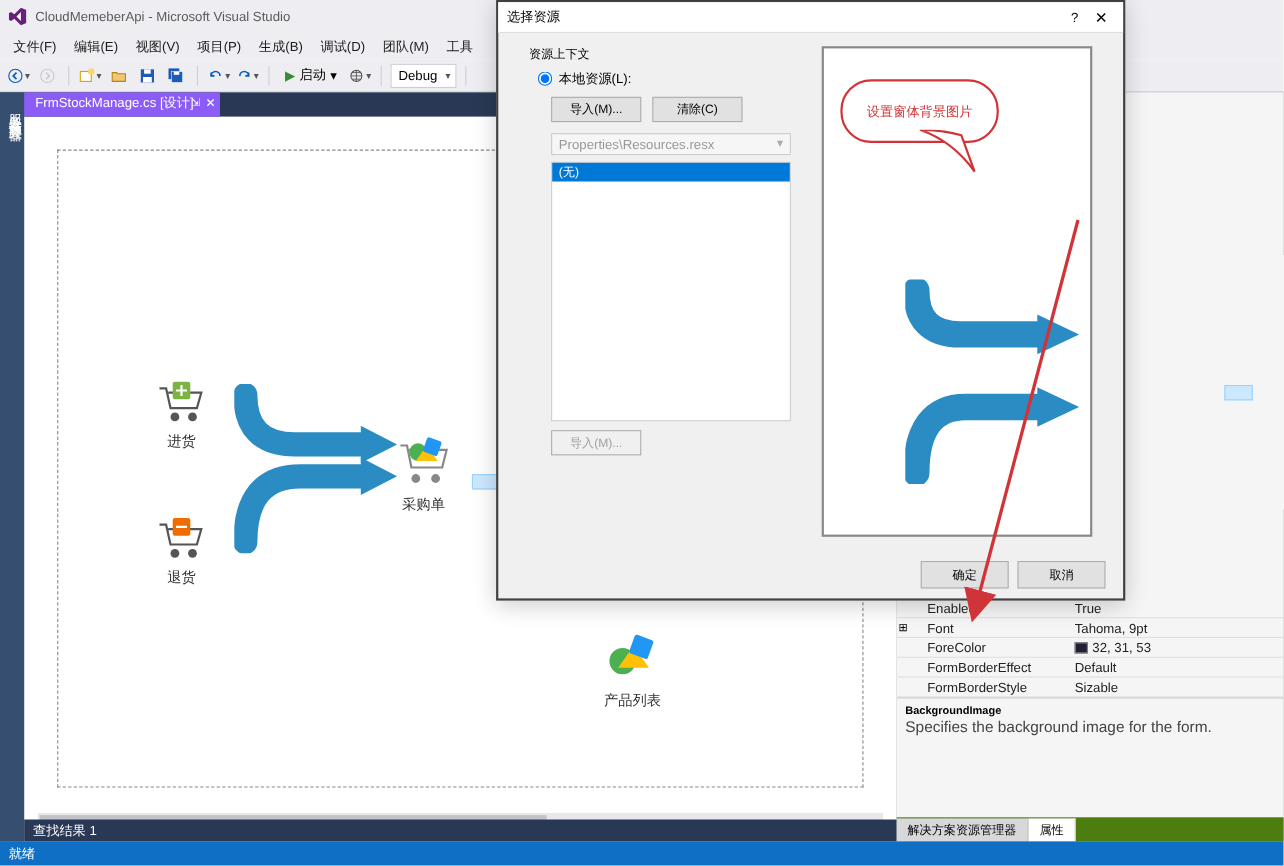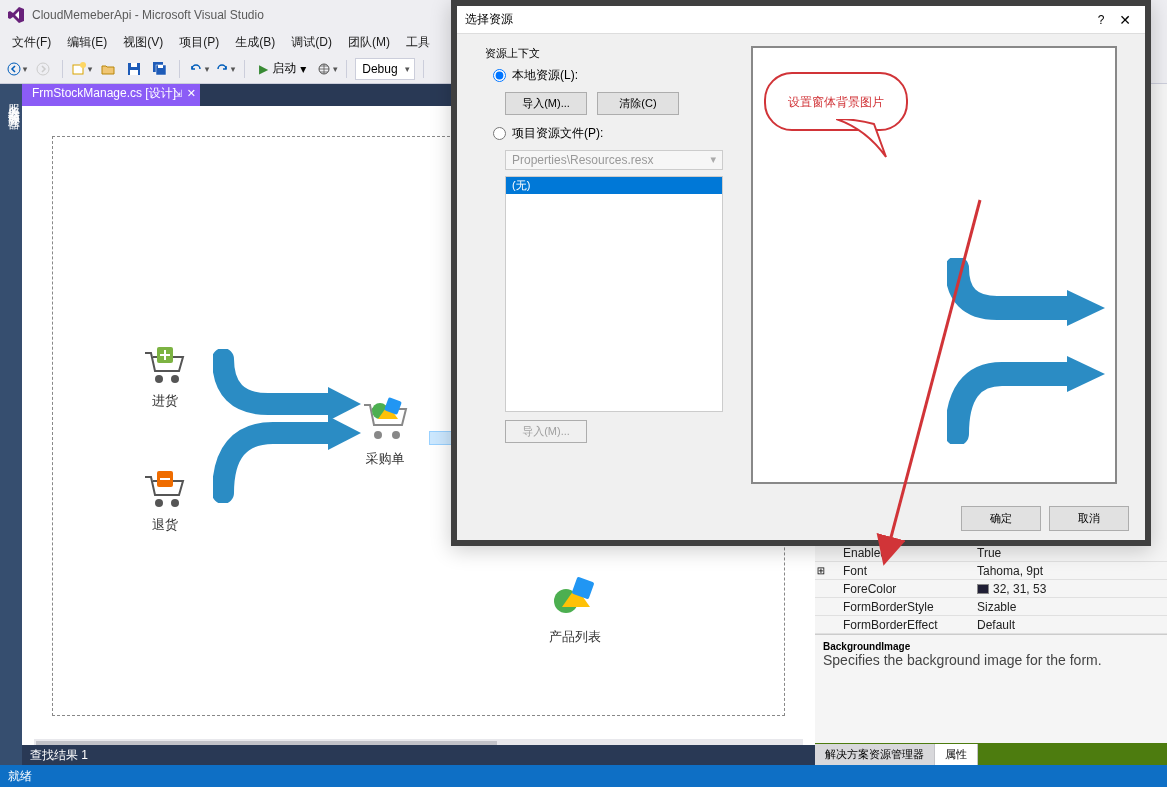--- a/index.html
+++ b/index.html
@@ -63,21 +63,21 @@
 .proptab { padding: 3px 10px; font-size: 11px; background: #d8d8db; border-right: 1px solid #c4c4c8; cursor: pointer; }
 .proptab.active { background: #fff; }
 
 
 .findbar { position: absolute; bottom: 22px; left: 22px; right: 352px; height: 20px; background: #293955; color: #fff; font-size: 11px; padding: 2px 8px; display: flex; align-items: center; }
 
 
 .status { position: absolute; bottom: 0; left: 0; right: 0; height: 22px; background: #0e6fc5; color: #fff; font-size: 11px; padding: 3px 8px; display: flex; align-items: center; }
 
 
-.dialog { position: absolute; top: 0; left: 451px; width: 700px; height: 546px; background: #f0f0f0; border: 6px solid #404040; z-index: 100; box-shadow: 0 4px 20px rgba(0,0,0,0.2); }
+.dialog { position: absolute; top: 0; left: 451px; width: 572px; height: 546px; background: #f0f0f0; border: 2px solid #404040; z-index: 100; box-shadow: 0 4px 20px rgba(0,0,0,0.2); }
 .dlg-titlebar { height: 28px; background: #fff; display: flex; align-items: center; padding: 0 8px; border-bottom: 1px solid #ddd; }
 .dlg-titlebar .dtitle { flex: 1; font-size: 12px; }
 .dlg-titlebar .dhelp { width: 24px; text-align: center; cursor: pointer; }
 .dlg-titlebar .dclose { width: 24px; text-align: center; cursor: pointer; font-size: 14px; }
 .dlg-body { padding: 12px 28px; display: flex; gap: 16px; height: calc(100% - 28px - 44px); }
 .dlg-left { width: 250px; }
 .dlg-group-title { font-size: 11px; margin-bottom: 6px; }
 .dlg-radio { display: flex; align-items: center; gap: 6px; margin: 6px 0 8px 8px; font-size: 11px; }
 .dlg-radio input { margin: 0; }
 .dlg-btns-row { display: flex; gap: 10px; margin: 4px 0 10px 20px; }
@@ -300,27 +300,27 @@
             <span class="pk">Font</span>
             <span class="pv">Tahoma, 9pt</span>
           </div>
         <div class="prow">
             <span class="expand"></span>
             <span class="pk">ForeColor</span>
             <span class="pv"><span style="display:inline-block;width:12px;height:10px;background:#201f35;border:1px solid #888;vertical-align:middle;margin-right:4px;"></span><span>32, 31, 53</span></span>
           </div>
         <div class="prow">
             <span class="expand"></span>
+            <span class="pk">FormBorderEffect</span>
+            <span class="pv">Default</span>
+          </div>
+        <div class="prow">
+            <span class="expand"></span>
             <span class="pk">FormBorderStyle</span>
             <span class="pv">Sizable</span>
-          </div>
-        <div class="prow">
-            <span class="expand"></span>
-            <span class="pk">FormBorderEffect</span>
-            <span class="pv">Default</span>
           </div>
       </div>
       <div class="propdesc">
         <div class="pdtitle">BackgroundImage</div>
         <div class="pdtext">Specifies the background image for the form.</div>
       </div>
     </div>
     <div class="proptabs">
       <div class="proptab">解决方案资源管理器</div>
       <div class="proptab active">属性</div>
@@ -346,24 +346,20 @@
     <div class="dlg-left">
       <div class="dlg-group-title">资源上下文</div>
       <label class="dlg-radio">
           <input type="radio" checked="" style="">
           <span>本地资源(L):</span>
         </label>
       <div class="dlg-btns-row">
         <div class="dlg-btn">导入(M)...</div>
         <div class="dlg-btn">清除(C)</div>
       </div>
-      <label class="dlg-radio">
-          <input type="radio" style="">
-          <span>项目资源文件(P):</span>
-        </label>
       <div class="dlg-combo disabled"><span>Properties\Resources.resx</span></div>
       <div class="dlg-list">
         <div class="litem">(无)</div>
       </div>
       <div class="dlg-btn disabled dlg-btn-import2">导入(M)...</div>
     </div>
     <div class="dlg-right">
 
       <svg class="preview-arrow" style="right:8px; top:210px;" width="160" height="80">
           <path d="M10 10 Q10 50 50 50 L125 50" fill="none" stroke="#2b8cc4" stroke-width="24" stroke-linecap="round"></path>

